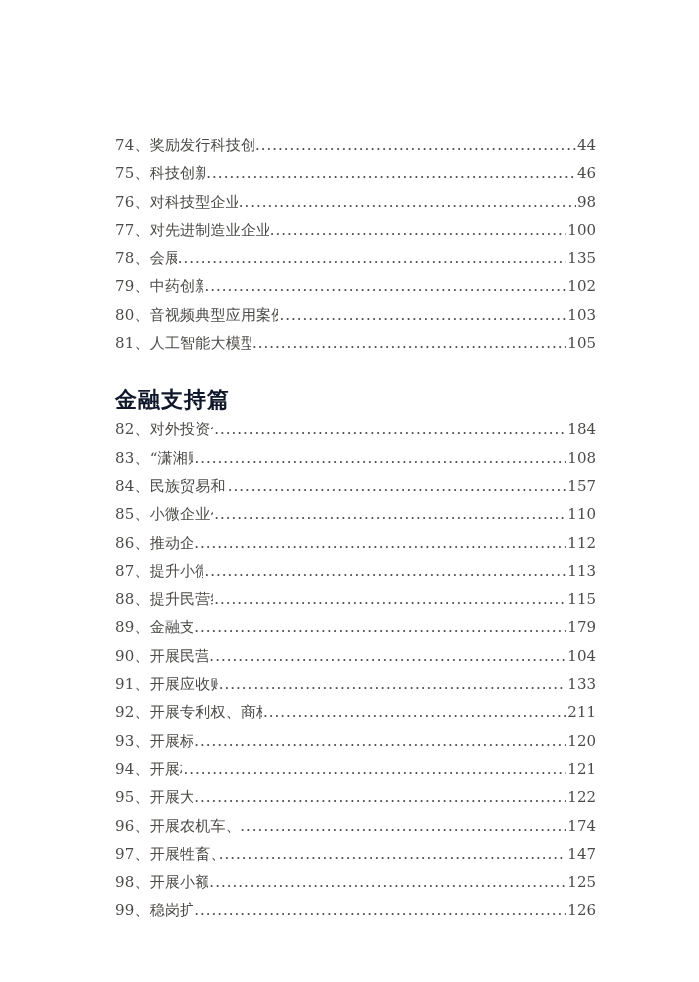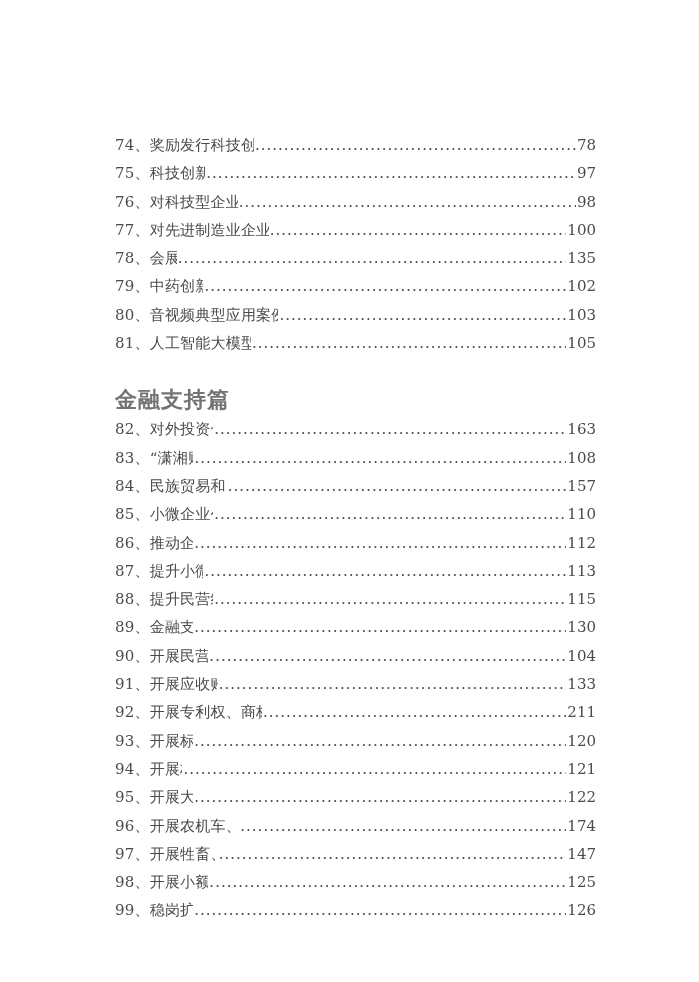--- a/index.html
+++ b/index.html
@@ -50,41 +50,41 @@
     letter-spacing: 1px;
   }
   .toc-page {
     flex: 0 0 auto;
     white-space: nowrap;
   }
   .section-heading {
     font-family: "DejaVu Sans", "Liberation Sans", sans-serif;
     font-size: 22px;
     font-weight: 700;
-    color: #737373;
+    color: #0f172a;
     line-height: 30px;
     margin: 28px 0 0 0;
     letter-spacing: 1px;
   }
 </style>
 </head>
 <body>
 
 <main class="page">
   <section>
     <div class="toc-list" id="list-0">
         <div class="toc-row">
           <span class="toc-title">74、奖励发行科技创新债券的科技型企业及股权投资机构</span>
           <span class="toc-dots"></span>
-          <span class="toc-page">78</span>
+          <span class="toc-page">44</span>
         </div>
         <div class="toc-row">
           <span class="toc-title">75、科技创新人才工程项目补助</span>
           <span class="toc-dots"></span>
-          <span class="toc-page">97</span>
+          <span class="toc-page">46</span>
         </div>
         <div class="toc-row">
           <span class="toc-title">76、对科技型企业的知识价值贷款进行风险补偿</span>
           <span class="toc-dots"></span>
           <span class="toc-page">98</span>
         </div>
         <div class="toc-row">
           <span class="toc-title">77、对先进制造业企业建设卓越工程师带培工作室给予启动经费资助</span>
           <span class="toc-dots"></span>
           <span class="toc-page">100</span>
@@ -110,21 +110,21 @@
           <span class="toc-page">105</span>
         </div>
       </div>
   </section>
   <h2 class="section-heading">金融支持篇</h2>
   <section>
     <div class="toc-list" id="list-1">
         <div class="toc-row">
           <span class="toc-title">82、对外投资合作项目贷款贴息奖励</span>
           <span class="toc-dots"></span>
-          <span class="toc-page">163</span>
+          <span class="toc-page">184</span>
         </div>
         <div class="toc-row">
           <span class="toc-title">83、“潇湘财银贷”风险补偿</span>
           <span class="toc-dots"></span>
           <span class="toc-page">108</span>
         </div>
         <div class="toc-row">
           <span class="toc-title">84、民族贸易和民族特需商品生产贷款贴息</span>
           <span class="toc-dots"></span>
           <span class="toc-page">157</span>
@@ -145,21 +145,21 @@
           <span class="toc-page">113</span>
         </div>
         <div class="toc-row">
           <span class="toc-title">88、提升民营经济发展金融服务质效</span>
           <span class="toc-dots"></span>
           <span class="toc-page">115</span>
         </div>
         <div class="toc-row">
           <span class="toc-title">89、金融支持乡村全面振兴</span>
           <span class="toc-dots"></span>
-          <span class="toc-page">130</span>
+          <span class="toc-page">179</span>
         </div>
         <div class="toc-row">
           <span class="toc-title">90、开展民营企业无还本续贷融资</span>
           <span class="toc-dots"></span>
           <span class="toc-page">104</span>
         </div>
         <div class="toc-row">
           <span class="toc-title">91、开展应收账款质押和保理融资业务</span>
           <span class="toc-dots"></span>
           <span class="toc-page">133</span>

